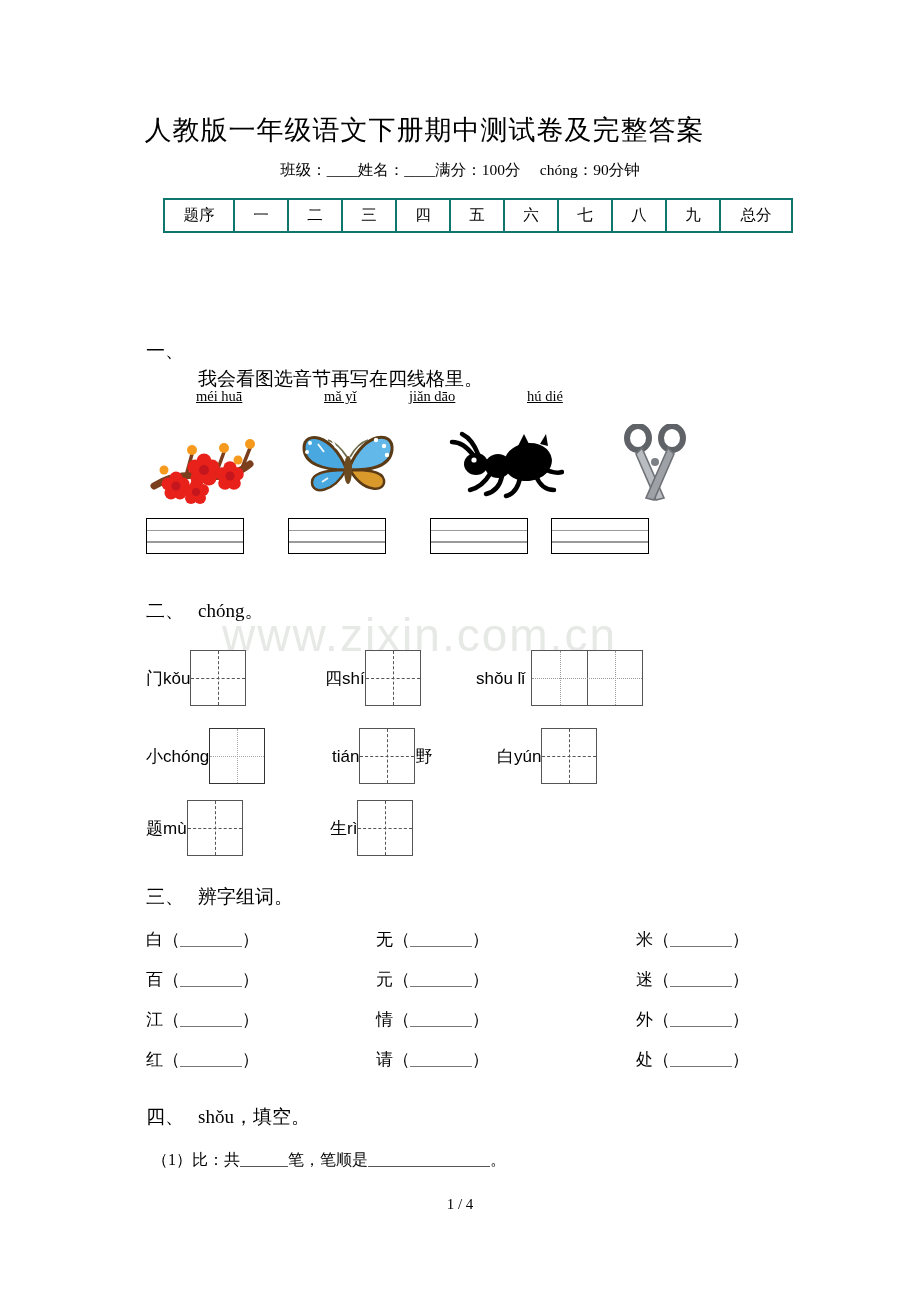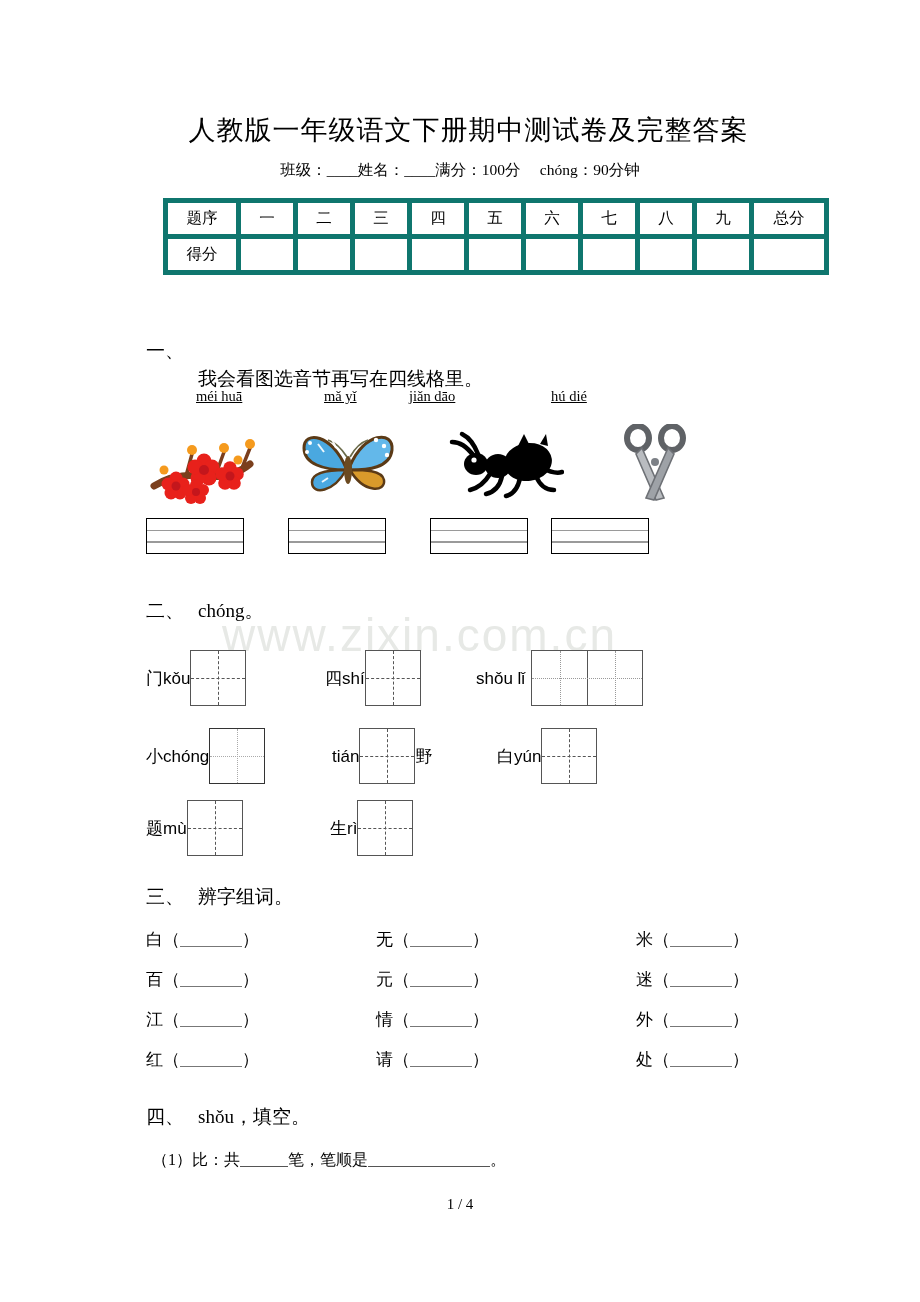--- a/index.html
+++ b/index.html
@@ -41,41 +41,40 @@
   
   .doc-title {
     position: absolute;
     left: 0; top: 112px;
     width: 849px;
     text-align: center;
     font-size: 27px;
     font-family: "Liberation Serif", "DejaVu Serif", serif;
     font-weight: normal;
     letter-spacing: 1px;
-    padding-left: 44px;
   }
   .doc-subtitle {
     position: absolute;
     left: 0; top: 160px;
     width: 920px;
     text-align: center;
     font-size: 15.5px;
     white-space: pre;
   }
 
   
   .score-table {
     position: absolute;
     left: 163px;
     top: 198px;
     border-collapse: collapse;
     font-size: 15.5px;
   }
   .score-table td {
-    border: 5px solid #0f766e;
+    border: 2px solid #0f766e;
     height: 31px;
     text-align: center;
     vertical-align: middle;
     padding: 0;
   }
   .score-table td.lbl { width: 68px; }
   .score-table td.num { width: 52px; }
   .score-table td.tot { width: 70px; }
 
   
@@ -257,44 +256,31 @@
         <td class="num">二</td>
         <td class="num">三</td>
         <td class="num">四</td>
         <td class="num">五</td>
         <td class="num">六</td>
         <td class="num">七</td>
         <td class="num">八</td>
         <td class="num">九</td>
         <td class="tot">总分</td>
       </tr>
-      <tr>
-        <td class="lbl">得分</td>
-        <td class="num"></td>
-        <td class="num"></td>
-        <td class="num"></td>
-        <td class="num"></td>
-        <td class="num"></td>
-        <td class="num"></td>
-        <td class="num"></td>
-        <td class="num"></td>
-        <td class="num"></td>
-        <td class="tot"></td>
-      </tr>
     </tbody>
       </table>
 
     <div class="sec-head" style="left:146px; top:338px;">一、</div>
     <div class="sec-head" style="left:198px; top:338px;margin-top:28px;">我会看图选音节再写在四线格里。</div>
 
     <div class="pinyin-row">
       <div class="pinyin" style="left:196px;">méi huā</div>
       <div class="pinyin" style="left:324px;">mǎ yǐ</div>
       <div class="pinyin" style="left:409px;">jiǎn dāo</div>
-      <div class="pinyin" style="left:527px;margin-left:24px;">hú dié</div>
+      <div class="pinyin" style="left:527px;">hú dié</div>
     </div>
 
     <div class="pic" style="left:146px;">
       <svg viewBox="0 0 120 80" width="120" height="80">
         <path d="M8 62 C24 52 40 50 58 52 C76 54 92 50 104 40" stroke="#7b3f1d" stroke-width="7" fill="none" stroke-linecap="round"></path>
         <path d="M40 52 L46 30 M70 50 L78 28 M96 44 L104 24" stroke="#7b3f1d" stroke-width="3.5" fill="none" stroke-linecap="round"></path>
         <g fill="#e8211b">
           <g transform="translate(30,62)">
             <circle cx="0" cy="-8" r="6.5"></circle>
               <circle cx="7" cy="-2" r="6.5"></circle>

